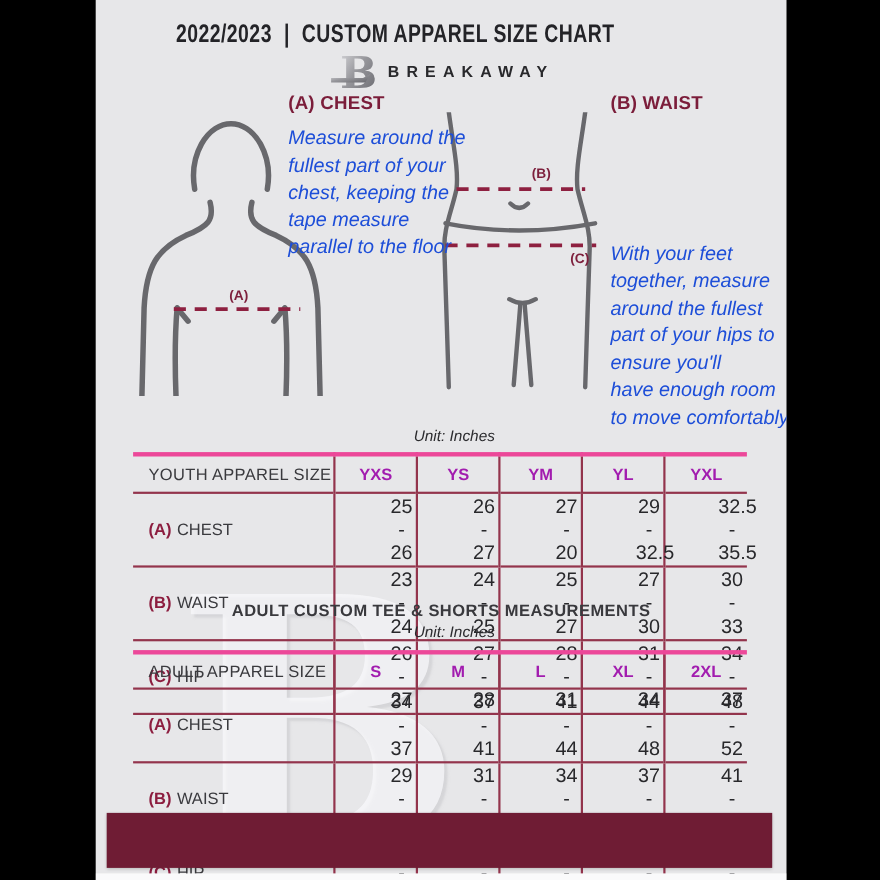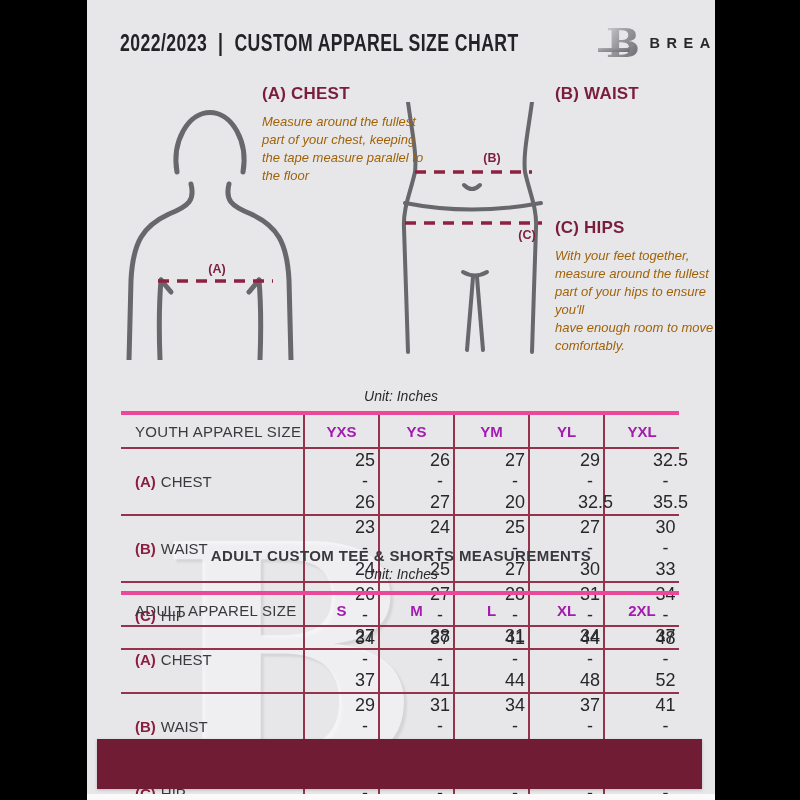--- a/index.html
+++ b/index.html
@@ -8,41 +8,41 @@
     background:#000; overflow:hidden;
     font-family:"Liberation Sans", sans-serif;
   }
   .page {
     position:absolute; left:87px; top:0; width:628px; height:800px;
     background:#e7e7e9; overflow:hidden;
   }
   
   .header {
     position:absolute; left:33px; right:40px; top:20px; height:46px;
-    display:flex; justify-content:space-between; align-items:center;
+    display:flex; justify-content:space-between; align-items:center;flex-direction:column;
   }
   .title-group {
     display:flex; gap:13px; align-items:center; white-space:nowrap;
     font-weight:bold; font-size:21px; letter-spacing:.5px; color:#232327;
     transform:scale(.84,1.1); transform-origin:left center;
   }
   .brand-group { display:flex; align-items:center; gap:9px; }
   .brand-name {
     font-weight:bold; font-size:14.5px; letter-spacing:6.5px;
     color:#28282b; margin-right:-6.5px; white-space:nowrap;
   }
   
   .inst { position:absolute; }
   .inst h3 {
     margin:0 0 9px 0; font-size:17px; font-weight:bold;
     color:#7b1d3a; letter-spacing:.2px;
   }
   .inst p {
-    margin:0; font-style:italic; font-size:13px; line-height:1.38;
-    color:#a16207; white-space:pre-line;
+    margin:0; font-style:italic; font-size:18px; line-height:1.38;
+    color:#1d4ed8; white-space:pre-line;
   }
   .inst-chest { left:175px; top:84px;  width:162px; }
   .inst-waist { left:468px; top:84px;  width:158px; }
   .inst-hips  { left:468px; top:218px; width:166px; }
   .fig-upper { position:absolute; left:36px;  top:84px; }
   .fig-lower { position:absolute; left:311px; top:102px; }
   .fig-stroke { fill:none; stroke:#68686c; stroke-width:5; stroke-linecap:round; }
   .fig-stroke-thin { fill:none; stroke:#68686c; stroke-width:4; stroke-linecap:round; }
   .measure-line { fill:none; stroke:#8e2040; stroke-width:3.4; stroke-dasharray:11 8; }
   .marker { font:bold 12.5px "Liberation Sans",sans-serif; fill:#7d1f3c; text-anchor:middle; }
@@ -54,21 +54,21 @@
     text-shadow:3px 3px 2px rgba(198,198,203,.55);
     pointer-events:none;
   }
   
   .tbl-title {
     position:absolute; left:0; width:628px; text-align:center;
     font-weight:bold; font-size:15px; letter-spacing:.4px; color:#39393d; z-index:1;
   }
   .tbl-unit {
     position:absolute; left:0; width:628px; text-align:center;
-    font-style:italic; font-size:14px; color:#2b2b2e; z-index:1;
+    font-style:italic; font-size:14px; color:#2b2b2e; z-index:1;padding-left:12px;
   }
   .t-youth-title { top:369px; } .t-youth-unit { top:388px; }
   .t-adult-title { top:547px; } .t-adult-unit { top:566px; }
   .size-table {
     position:absolute; left:34px; width:558px; border-collapse:collapse;
     table-layout:fixed; z-index:1;
     border-top:4px solid #ec4899; border-bottom:2px solid #93344c;
   }
   .size-table.youth { top:411px; } .size-table.adult { top:591px; }
   .size-table tr { border-bottom:2px solid #93344c; }
@@ -150,21 +150,20 @@
   </svg>
 
   <div class="inst inst-chest">
     <h3>(A) CHEST</h3>
     <p>Measure around the fullest part of your chest, keeping the tape measure parallel to the floor</p>
   </div>
   <div class="inst inst-waist">
     <h3>(B) WAIST</h3>
   </div>
   <div class="inst inst-hips">
-    <h3>(C) HIPS</h3>
     <p>With your feet together, measure around the fullest part of your hips to ensure you'll
 have enough room to move comfortably.</p>
   </div>
 
   <div class="tbl-unit t-youth-unit">Unit: Inches</div>
   <table class="size-table youth">
     <colgroup>
         <col style="width:183px">
         <col style="width:75px">
         <col style="width:75px">

